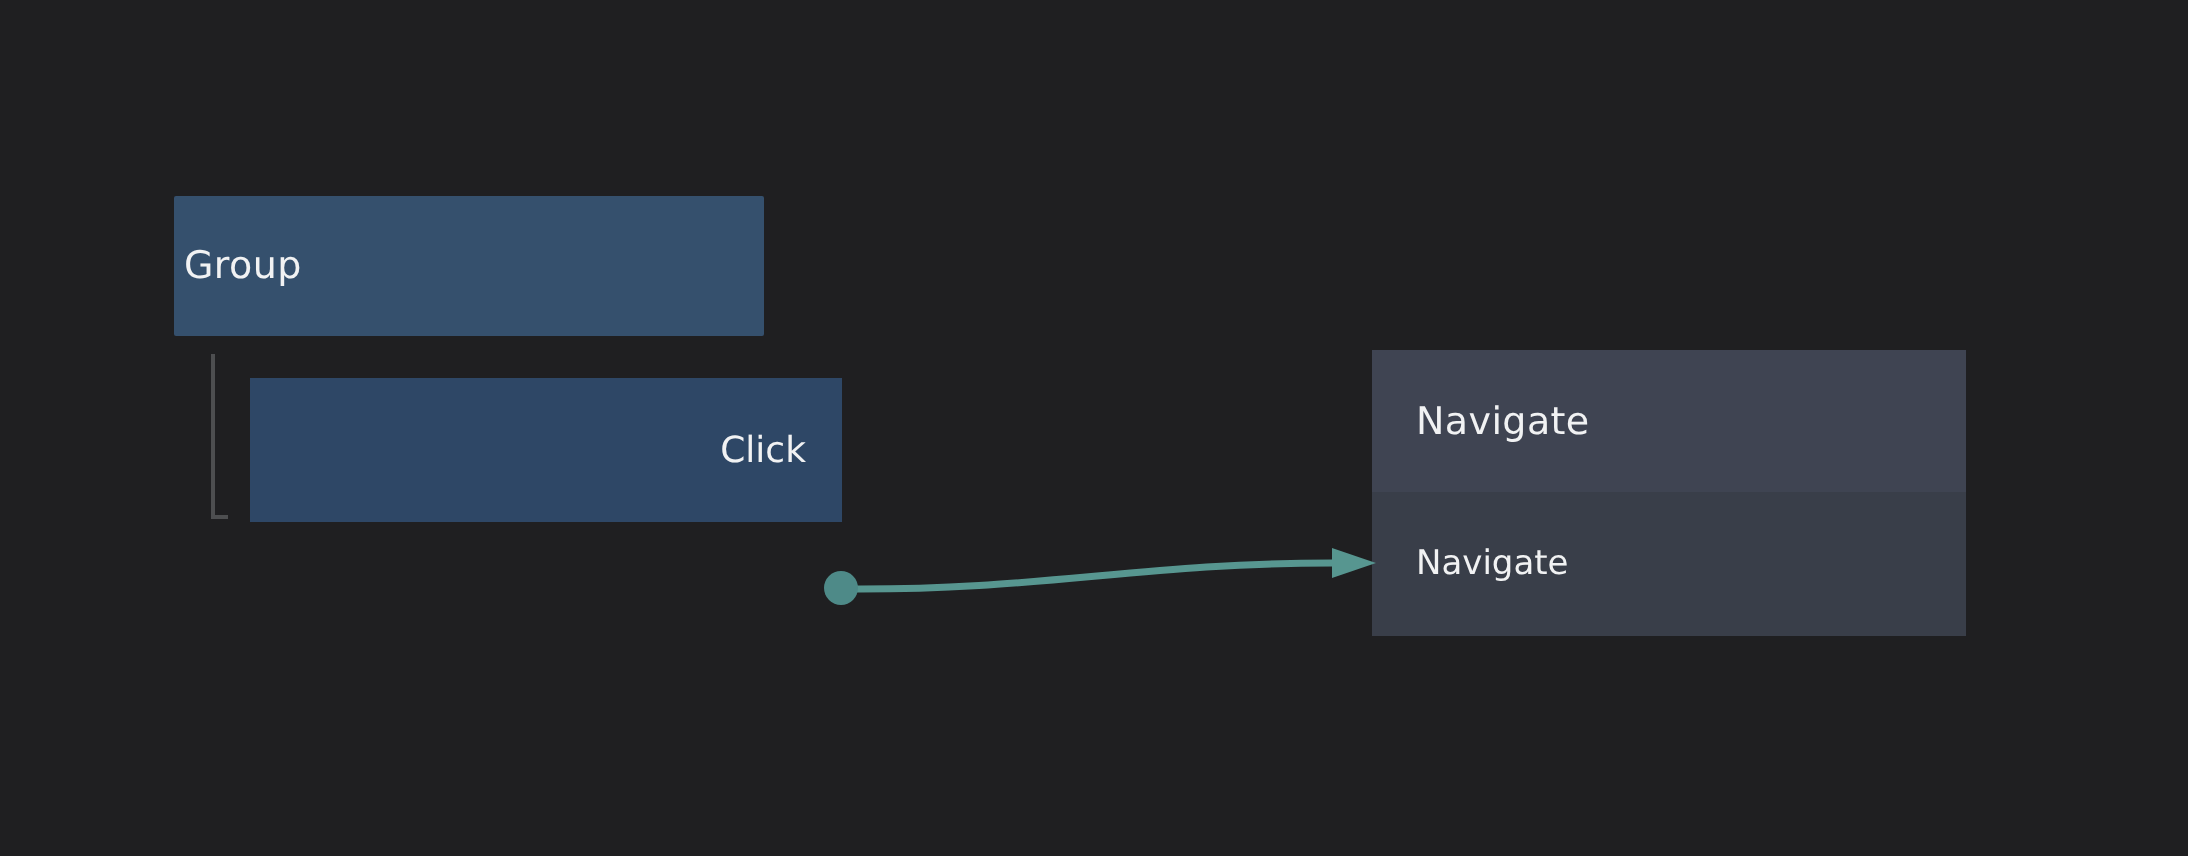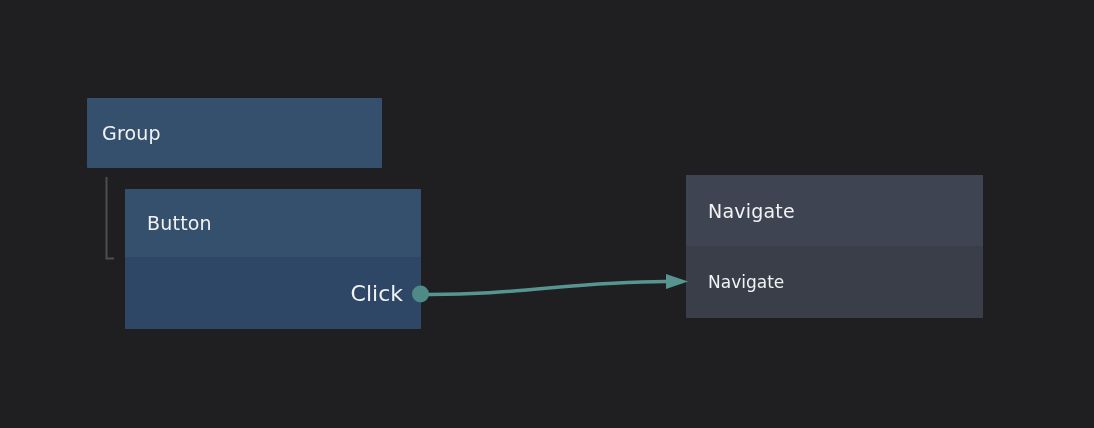--- a/index.html
+++ b/index.html
@@ -26,21 +26,21 @@
 
   
   .group-node {
     left: 87px;
     top: 98px;
     width: 295px;
     height: 70px;
     background: var(--node-blue, #35506d);
     display: flex;
     align-items: center;
-    padding-left: 15px;
+    padding-left: 5px;
   }
   .node-title {
     font-size: 19px;
     letter-spacing: 0.2px;
     color: var(--text, #f1f2f3);
   }
 
   
   .button-node {
     left: 125px;
@@ -57,21 +57,21 @@
   }
   .button-node .node-body {
     height: 72px;
     background: var(--node-blue-body, #2e4766);
     display: flex;
     align-items: center;
     justify-content: flex-end;
     padding-right: 18px;
   }
   .port-label {
-    font-size: 22px;
+    font-size: 18px;
     color: var(--text, #f1f2f3);
   }
 
   
   .navigate-node {
     left: 686px;
     top: 175px;
     width: 297px;
     height: 143px;
     text-align: right;
@@ -123,23 +123,20 @@
 </head>
 <body>
 
 <div id="canvas">
 
   <div class="node group-node">
     <div class="node-title">Group</div>
   </div>
 
   <div class="node button-node">
-    <div class="node-header">
-      <span class="node-title">Button</span>
-    </div>
     <div class="node-body">
       <span class="port-label">Click</span>
     </div>
   </div>
 
   <div class="node navigate-node">
     <div class="node-header">
       <span class="node-title">Navigate</span>
     </div>
     <div class="node-row">

